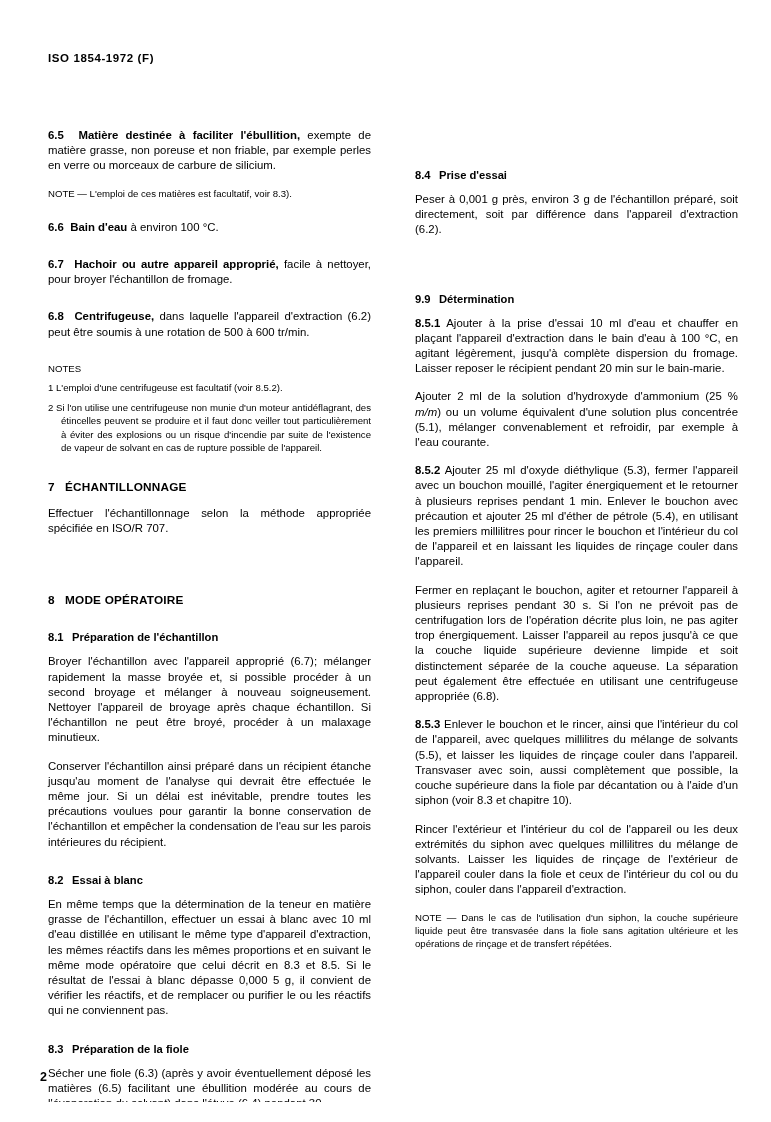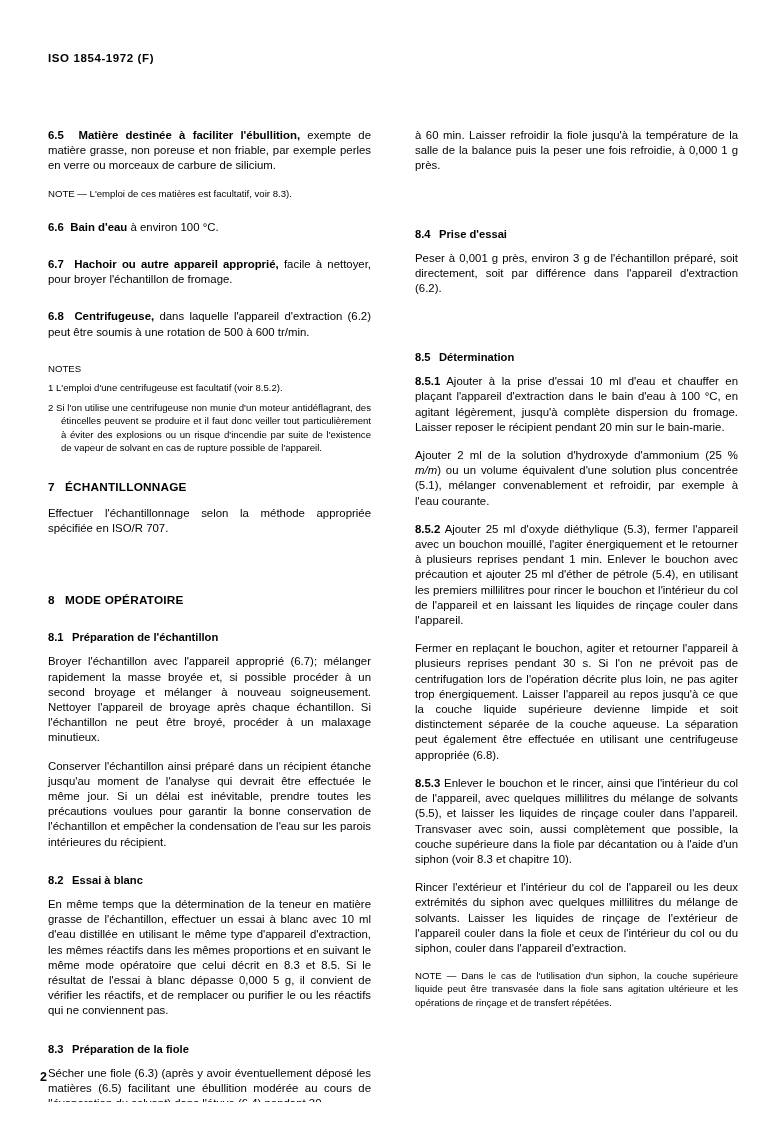--- a/index.html
+++ b/index.html
@@ -160,31 +160,30 @@
       <p class="para">En même temps que la détermination de la teneur en matière grasse de l'échantillon, effectuer un essai à blanc avec 10 ml d'eau distillée en utilisant le même type d'appareil d'extraction, les mêmes réactifs dans les mêmes proportions et en suivant le même mode opératoire que celui décrit en 8.3 et 8.5. Si le résultat de l'essai à blanc dépasse 0,000 5 g, il convient de vérifier les réactifs, et de remplacer ou purifier le ou les réactifs qui ne conviennent pas.</p>
 
       <h3 class="h2"><span class="n">8.3</span><span>Préparation de la fiole</span></h3>
 
       <p class="para">Sécher une fiole (6.3) (après y avoir éventuellement déposé les matières (6.5) facilitant une ébullition modérée au cours de l'évaporation du solvant) dans l'étuve (6.4) pendant 30</p>
 
     </div>
 
     <div class="col">
 
-      <p class="para">à 60 min. Laisser refroidir la fiole jusqu'à la température de la salle de la balance puis la peser une fois refroidie, à 0,000 1 g près.</p>
 
       <div class="spacer-lg"></div>
 
       <h3 class="h2 first"><span class="n">8.4</span><span>Prise d'essai</span></h3>
 
       <p class="para">Peser à 0,001 g près, environ 3 g de l'échantillon préparé, soit directement, soit par différence dans l'appareil d'extraction (6.2).</p>
 
       <div class="spacer-md"></div>
 
-      <h3 class="h2"><span class="n">8.5</span><span>Détermination</span></h3>
+      <h3 class="h2"><span class="n">9.9</span><span>Détermination</span></h3>
 
       <p class="para numpara"><span class="num">8.5.1</span><span> Ajouter à la prise d'essai 10 ml d'eau et chauffer en plaçant l'appareil d'extraction dans le bain d'eau à 100 °C, en agitant légèrement, jusqu'à complète dispersion du fromage. Laisser reposer le récipient pendant 20 min sur le bain-marie.</span></p>
 
       <p class="para"><span>Ajouter 2 ml de la solution d'hydroxyde d'ammonium (25 % </span><i>m/m</i><span>) ou un volume équivalent d'une solution plus concentrée (5.1), mélanger convenablement et refroidir, par exemple à l'eau courante.</span></p>
 
 
       <p class="para numpara"><span class="num">8.5.2</span><span> Ajouter 25 ml d'oxyde diéthylique (5.3), fermer l'appareil avec un bouchon mouillé, l'agiter énergiquement et le retourner à plusieurs reprises pendant 1 min. Enlever le bouchon avec précaution et ajouter 25 ml d'éther de pétrole (5.4), en utilisant les premiers millilitres pour rincer le bouchon et l'intérieur du col de l'appareil et en laissant les liquides de rinçage couler dans l'appareil.</span></p>
 
       <p class="para">Fermer en replaçant le bouchon, agiter et retourner l'appareil à plusieurs reprises pendant 30 s. Si l'on ne prévoit pas de centrifugation lors de l'opération décrite plus loin, ne pas agiter trop énergiquement. Laisser l'appareil au repos jusqu'à ce que la couche liquide supérieure devienne limpide et soit distinctement séparée de la couche aqueuse. La séparation peut également être effectuée en utilisant une centrifugeuse appropriée (6.8).</p>
 

